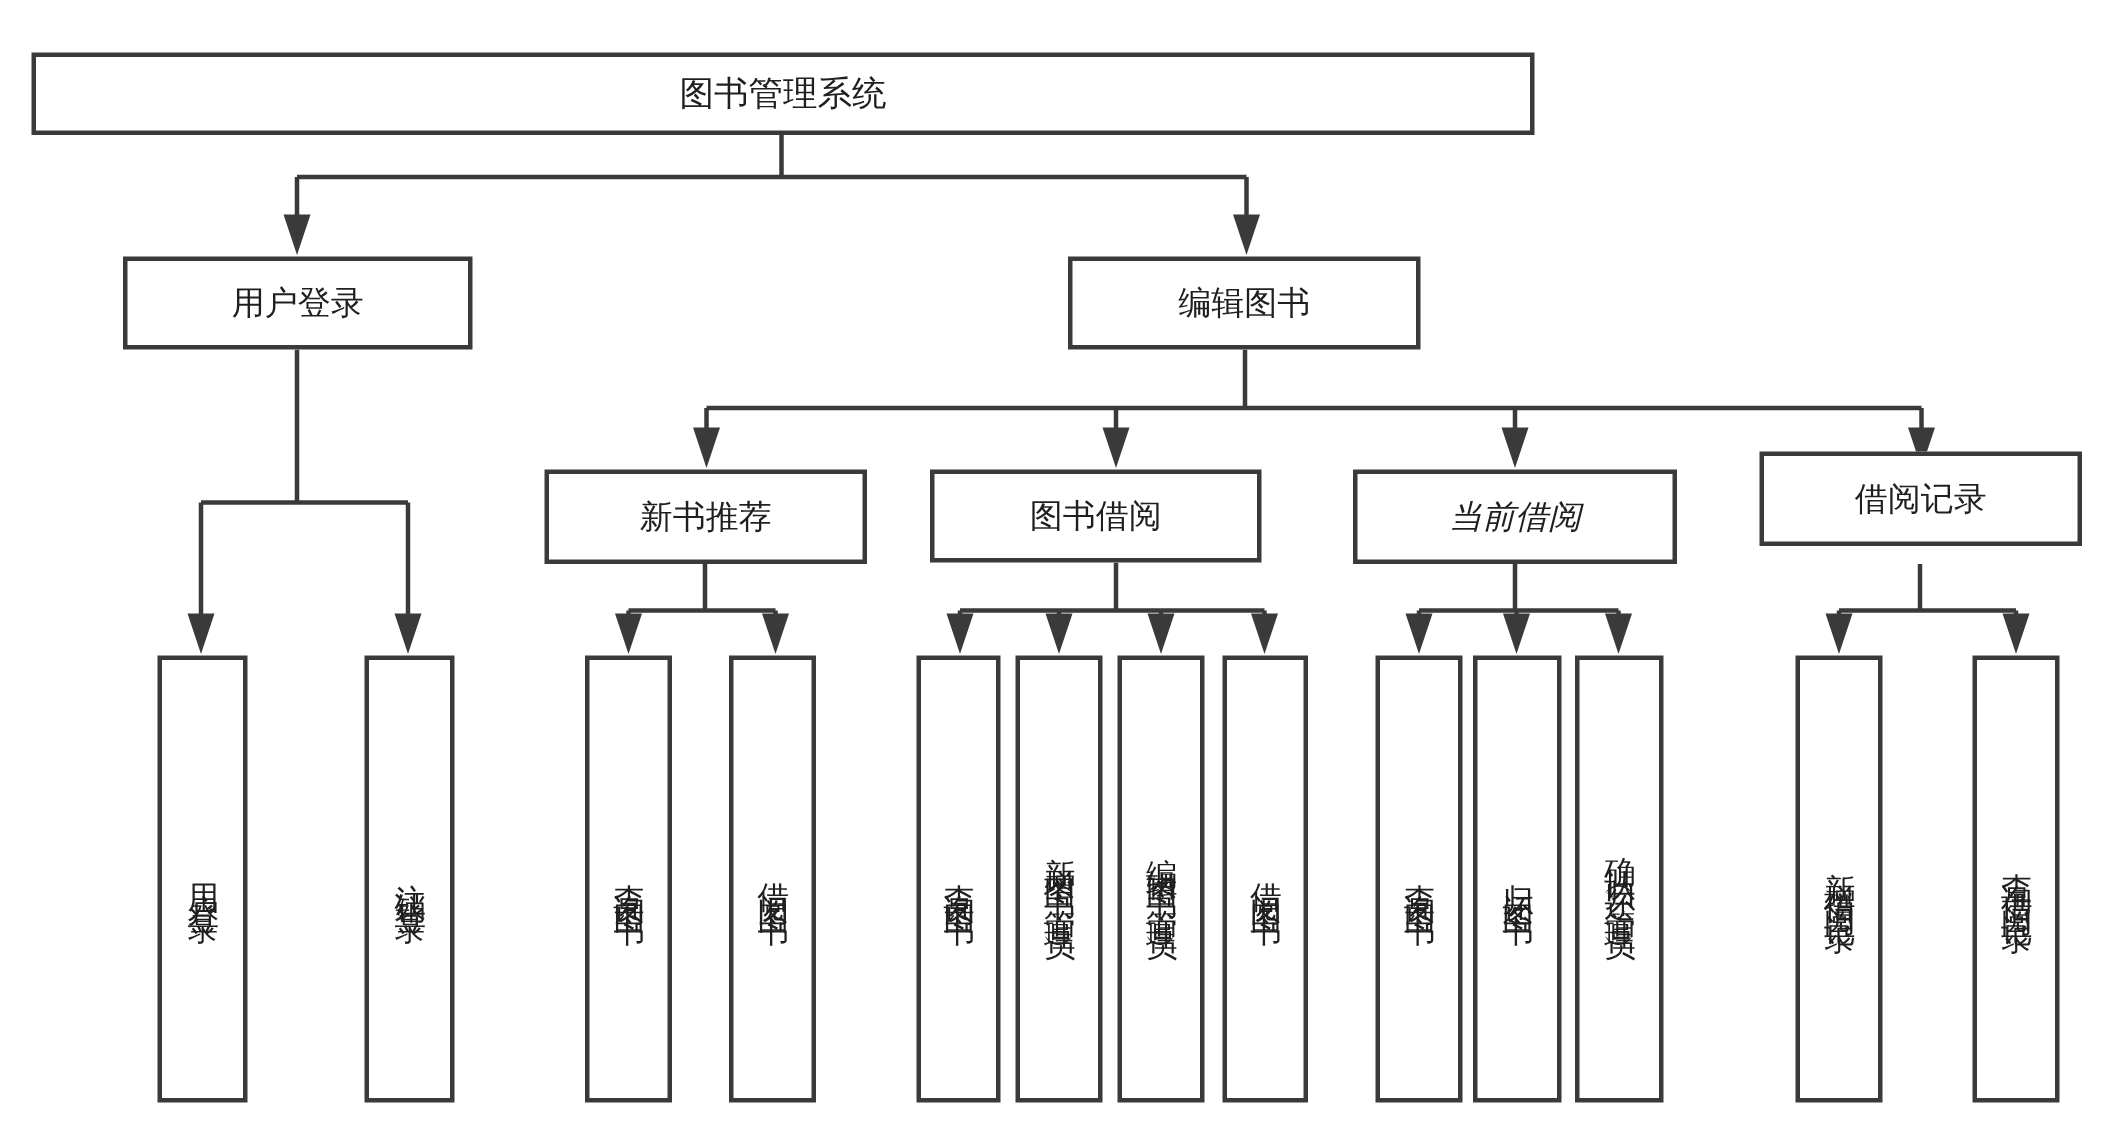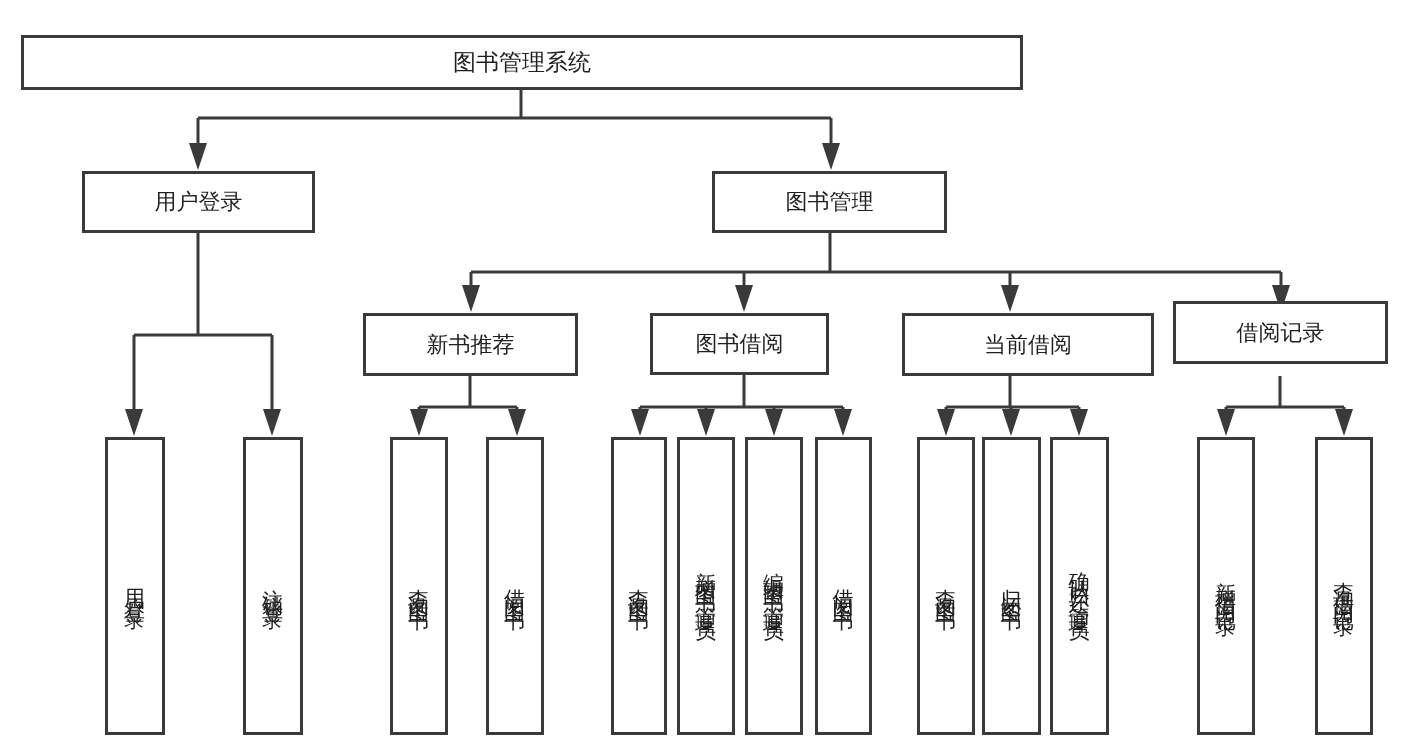--- a/index.html
+++ b/index.html
@@ -130,25 +130,25 @@
       <path d="M1011 436 l-9 -27 h18 z"></path>
       <path d="M1079 436 l-9 -27 h18 z"></path>
       <path d="M1226 436 l-9 -27 h18 z"></path>
       <path d="M1344 436 l-9 -27 h18 z"></path>
     </g>
   </svg>
 
   <div class="box title-box" style="left:21px; top:13px; width:1002px; height:55px;margin-top:22px;">图书管理系统</div>
 
   <div class="box" style="left:82px; top:171px; width:233px; height:62px;">用户登录</div>
-  <div class="box" style="left:712px; top:171px; width:235px; height:62px;">图书管理</div>
+  <div class="box" style="left:712px; top:171px; width:235px; height:62px;">编辑图书</div>
 
   <div class="box" style="left:363px; top:313px; width:215px; height:63px;">新书推荐</div>
-  <div class="box" style="left:650px; top:313px; width:179px; height:62px;text-align:right;">图书借阅</div>
-  <div class="box" style="left:902px; top:313px; width:252px; height:63px;">当前借阅</div>
+  <div class="box" style="left:620px; top:313px; width:221px; height:62px;text-align:right;">图书借阅</div>
+  <div class="box" style="left:902px; top:313px; width:216px; height:63px;font-style:italic;">当前借阅</div>
   <div class="box" style="left:1173px; top:301px; width:215px; height:63px;">借阅记录</div>
 
   <div class="box vbox" style="left:105px; top:437px; width:60px; height:298px;">用户登录</div>
   <div class="box vbox" style="left:243px; top:437px; width:60px; height:298px;">注销登录</div>
 
   <div class="box vbox" style="left:390px; top:437px; width:58px; height:298px;">查询图书</div>
   <div class="box vbox" style="left:486px; top:437px; width:58px; height:298px;">借阅图书</div>
 
   <div class="box vbox" style="left:611px; top:437px; width:56px; height:298px;">查询图书</div>
   <div class="box vbox" style="left:677px; top:437px; width:58px; height:298px;">新增图书（管理员）</div>

